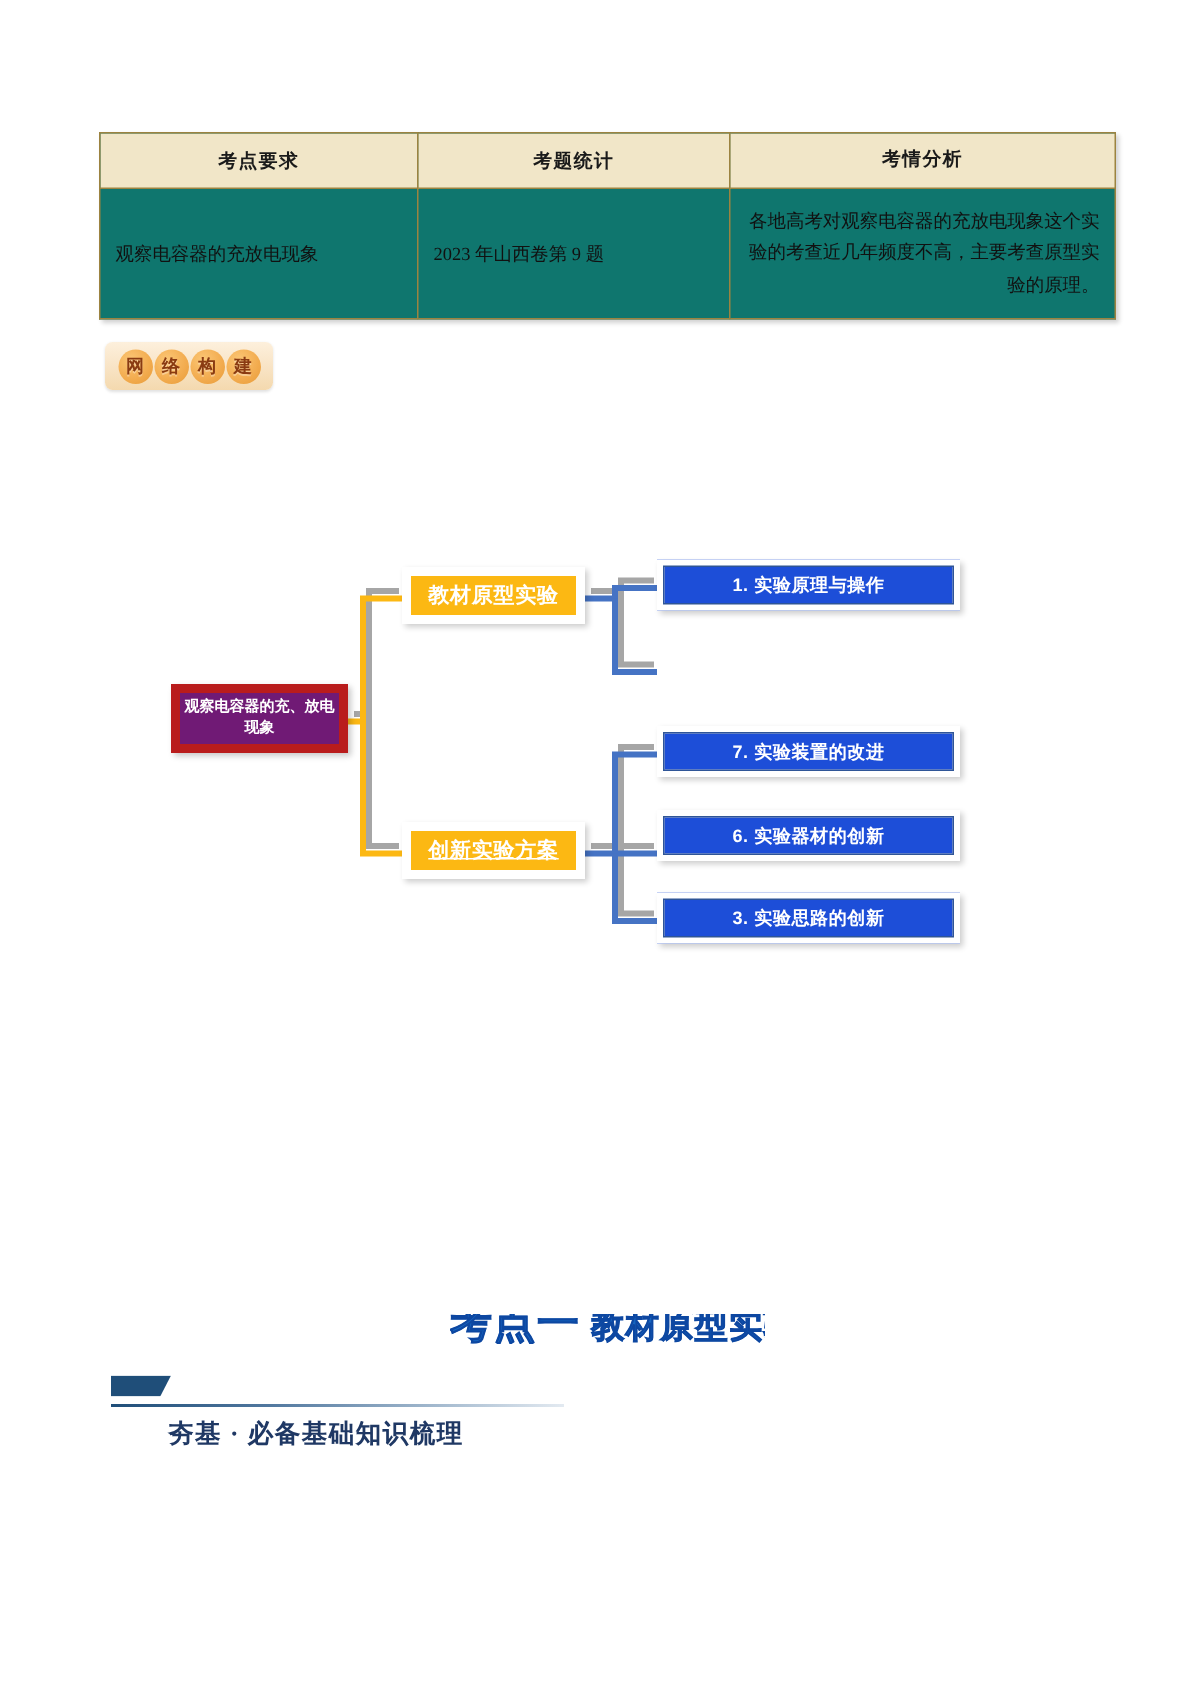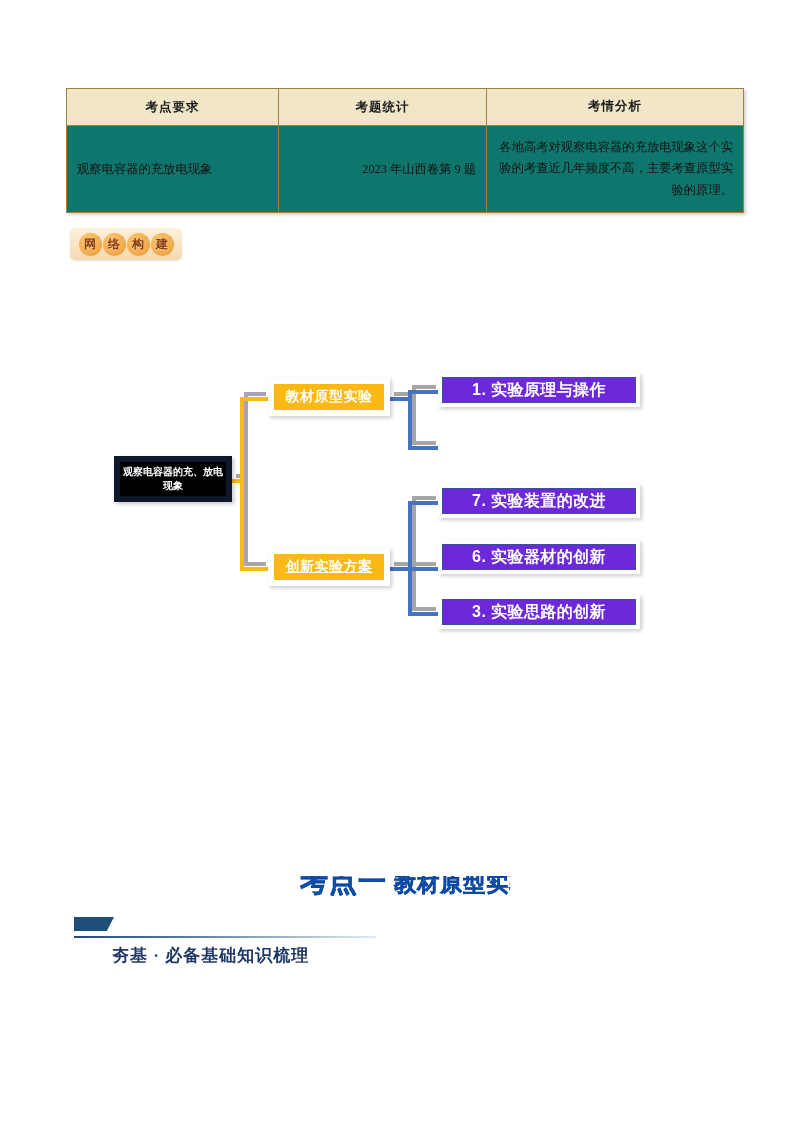--- a/index.html
+++ b/index.html
@@ -49,21 +49,21 @@
     text-align: center;
     letter-spacing: 1px;
   }
   .exam-table tbody td {
     height: 74px;
     font-size: 12.3px;
     color: #111111;
     padding: 6px 10px;
   }
   .col-a { width: 209px; text-align: left; }
-  .col-b { width: 205px; text-align: right; }
+  .col-b { width: 205px; text-align: left; }
   .col-c { width: 254px; text-align: right; line-height: 1.75; }
 
   
   .net-badge {
     position: absolute;
     left: 70px;
     top: 228px;
     width: 112px;
     height: 32px;
     border-radius: 5px;
@@ -115,22 +115,22 @@
     font-weight: bold;
     color: #ffffff;
     background-clip: padding-box;
   }
   
   .node-root {
     left: 114px;
     top: 156px;
     width: 118px;
     height: 46px;
-    background: #000000;
-    border: 6px solid #0f172a;
+    background: #701a75;
+    border: 6px solid #b91c1c;
     font-size: 10px;
     line-height: 1.45;
     padding: 0 3px;
     box-shadow: 0 0 0 0px #fff, 2px 2px 4px rgba(0,0,0,0.22);
   }
   
   .node-branch {
     width: 122px;
     height: 38px;
     background: #fcb813;
@@ -139,25 +139,25 @@
     letter-spacing: 0.5px;
     box-shadow: 2px 2px 4px rgba(0,0,0,0.2);
   }
   .branch-1 { left: 268px; top: 78px; }
   .branch-2 { left: 268px; top: 248px; text-decoration: underline; }
 
   
   .node-leaf {
     width: 202px;
     height: 34px;
-    background: #6d28d9;
+    background: #1d4ed8;
     border: 5px solid #ffffff;
     outline: 1px solid #2f5597;
     outline-offset: -5px;
-    font-size: 16px;
+    font-size: 12px;
     letter-spacing: 0.4px;
     box-shadow: 2px 2px 4px rgba(0,0,0,0.2);
   }
   .leaf-1 { left: 438px; top: 73px; }
   .leaf-2 { left: 438px; top: 129px; }
   .leaf-3 { left: 438px; top: 184px; }
   .leaf-4 { left: 438px; top: 240px; }
   .leaf-5 { left: 438px; top: 295px; }
 
   

